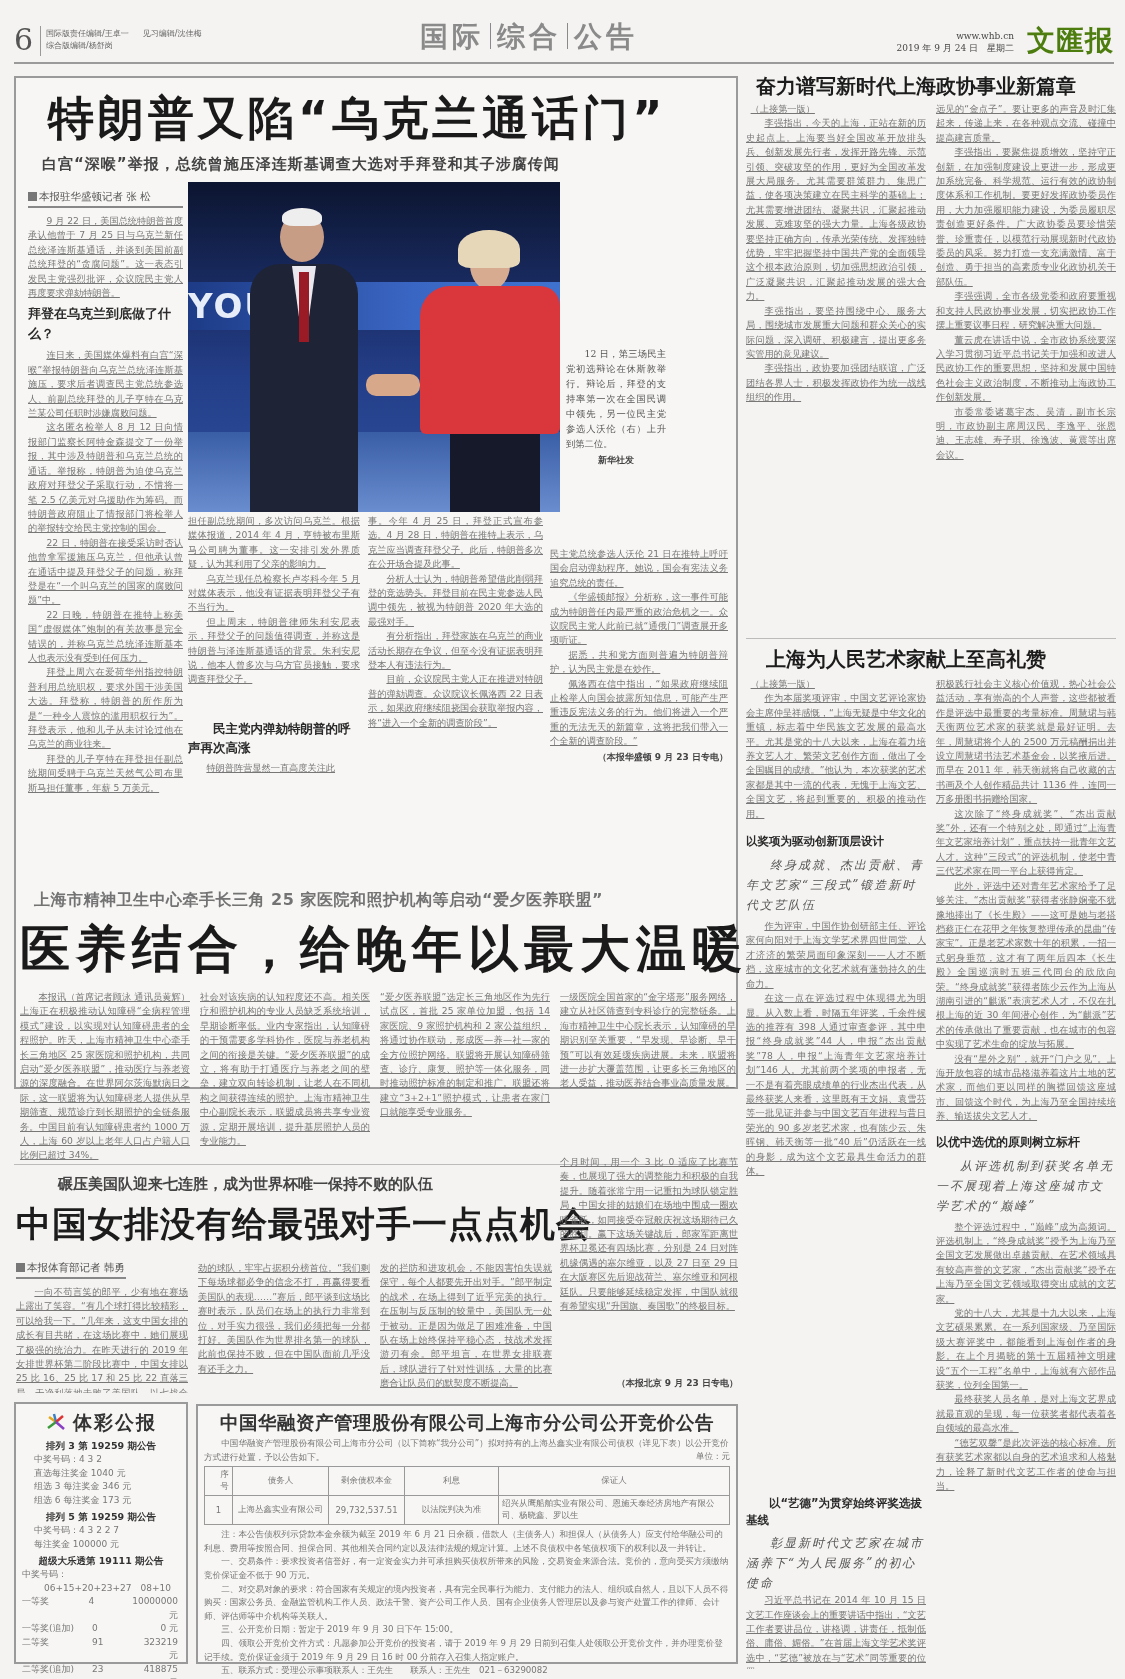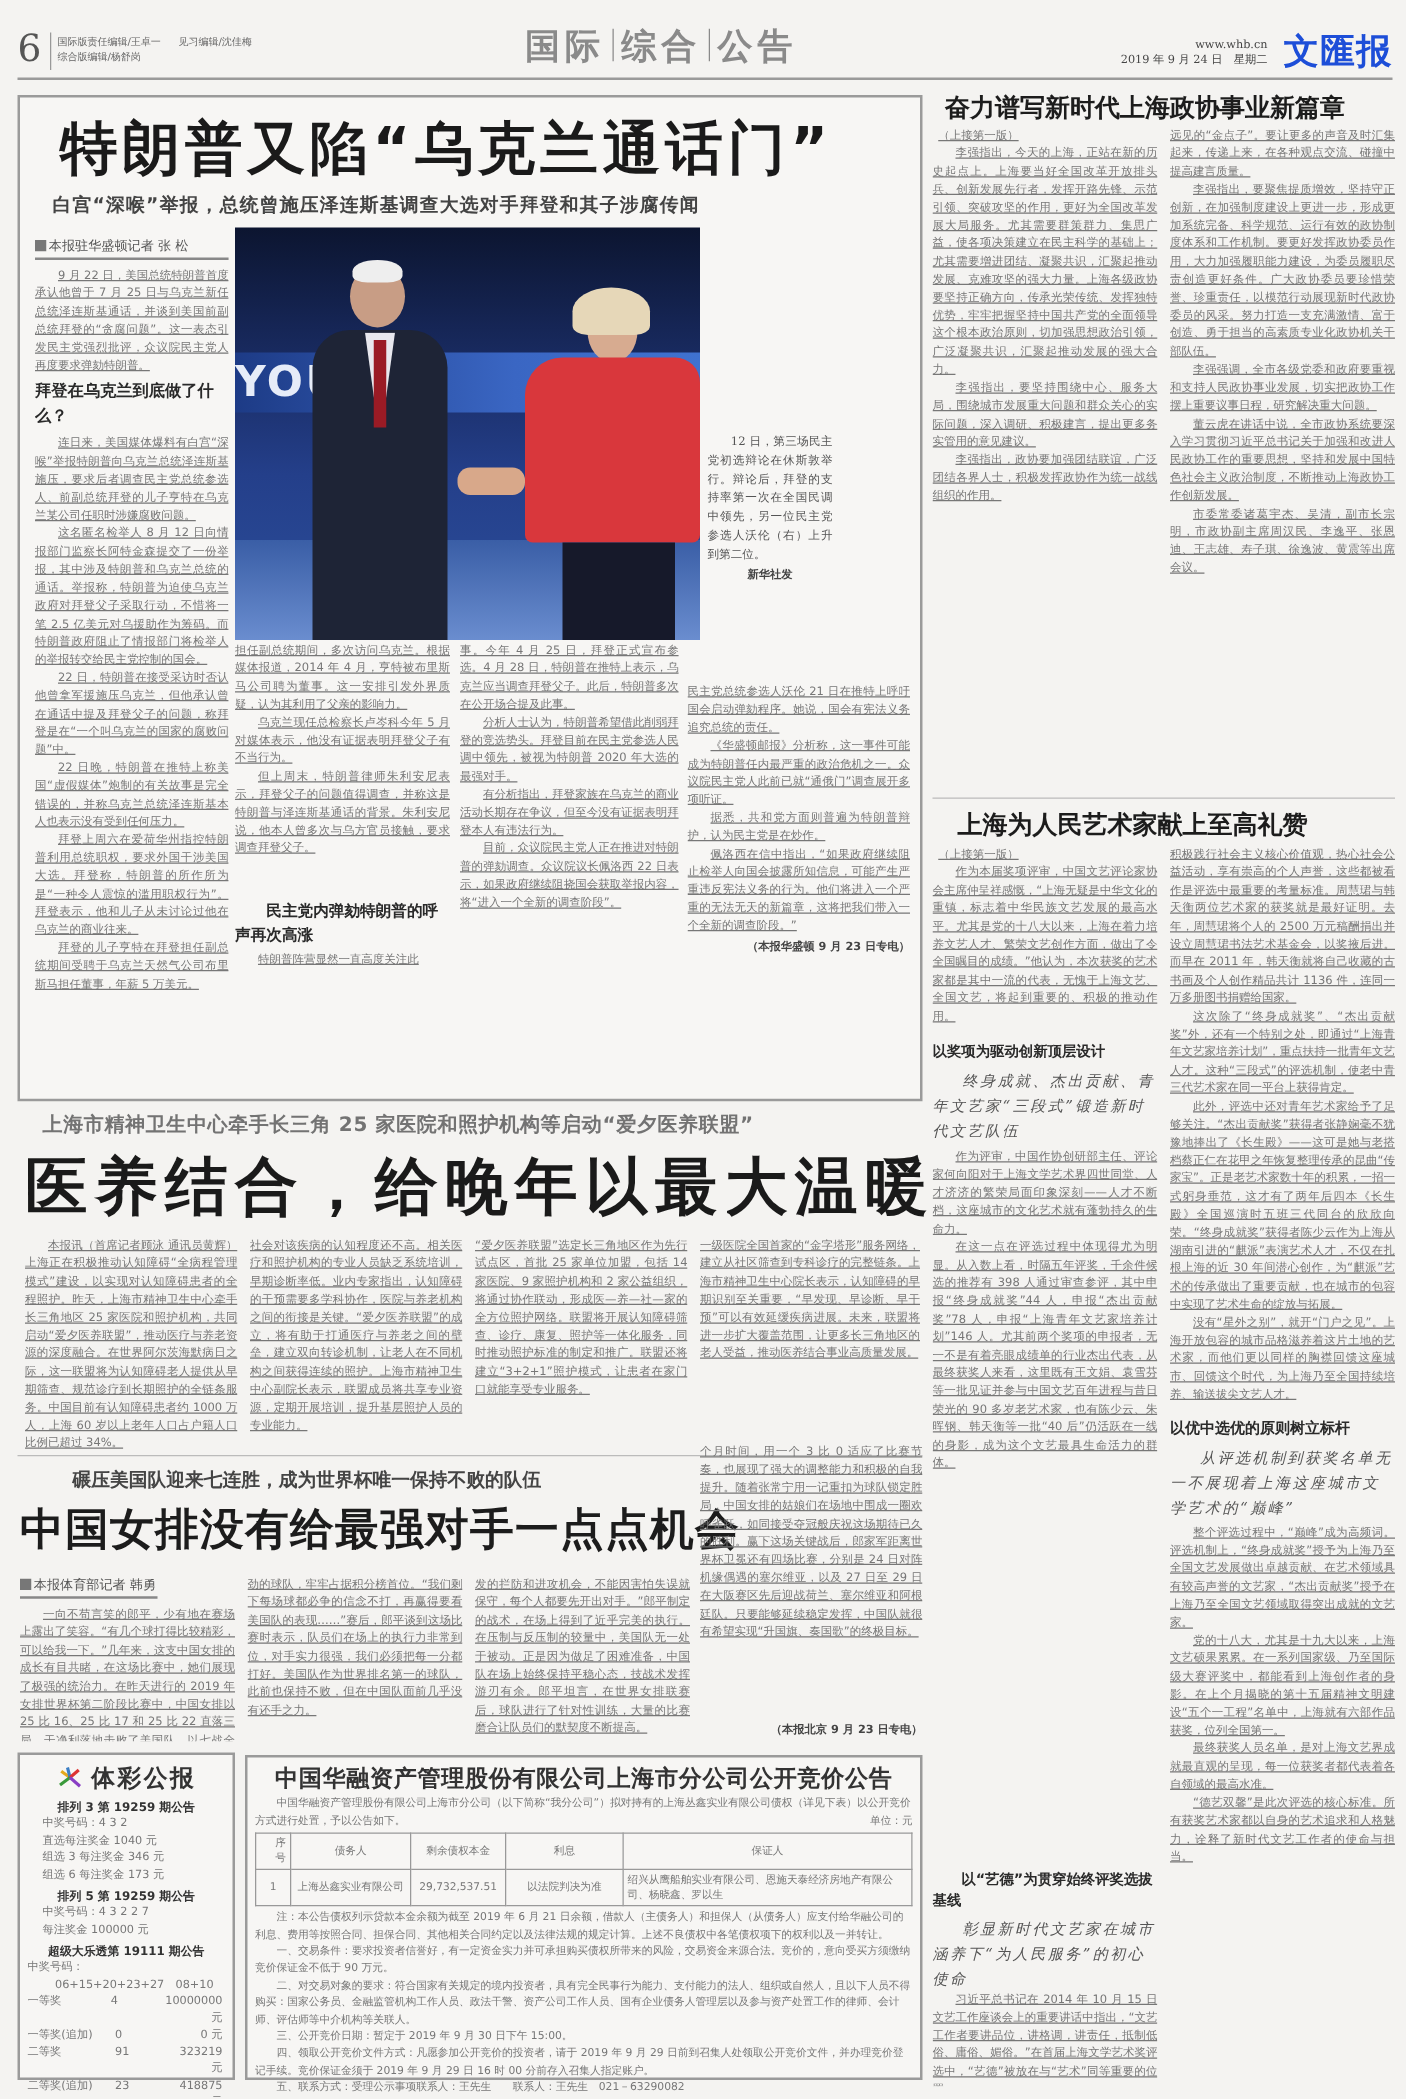--- a/index.html
+++ b/index.html
@@ -7,21 +7,21 @@
   body { font-family: "DejaVu Sans", sans-serif; color: #333; position: relative; }
 
   .masthead { position: absolute; left: 14px; top: 0; width: 1100px; height: 64px; border-bottom: 2px solid #9a9a9a; }
   .page-num { position: absolute; left: 0; top: 22px; font-family: "DejaVu Serif", serif; font-size: 30px; color: #555; }
   .page-sep { position: absolute; left: 26px; top: 26px; width: 1px; height: 30px; background: #999; }
   .editors { position: absolute; left: 32px; top: 28px; font-size: 8px; line-height: 12px; color: #666; }
   .editors span { margin-right: 14px; }
   .section-title { position: absolute; left: 406px; top: 18px; font-size: 28px; color: #8a8a8a; letter-spacing: 4px; font-family: "DejaVu Sans", sans-serif; font-weight: bold; }
   .section-title .bar { display: inline-block; width: 1px; height: 26px; background: #8a8a8a; margin: 0 6px; vertical-align: -3px; }
   .site-date { position: absolute; right: 100px; top: 30px; text-align: right; font-size: 9px; color: #444; line-height: 12px; font-family: "DejaVu Serif", serif; }
-  .logo { position: absolute; right: 0; top: 22px; font-family: "DejaVu Serif", serif; font-weight: bold; font-size: 28px; color: #1d4ed8; letter-spacing: 1px; }
+  .logo { position: absolute; right: 0; top: 22px; font-family: "DejaVu Serif", serif; font-weight: bold; font-size: 28px; color: #4d7c0f; letter-spacing: 1px; }
 
   .box { position: absolute; border: 2px solid #9a9a9a; background: #f7f6f4; }
 
   .txt { font-size: 9.2px; line-height: 14.4px; color: #777; text-align: justify; text-indent: 2em; overflow: hidden; text-decoration: underline; }
   .txt.noind { text-indent: 0; }
   .col { position: absolute; overflow: hidden; }
 
   .h-big { font-weight: bold; color: #1a1a1a; letter-spacing: 2px; white-space: nowrap; }
   .h-sub { color: #333; white-space: nowrap; }
   .h-serif { font-family: "DejaVu Serif", serif; font-weight: bold; color: #1c1c1c; white-space: nowrap; }
@@ -59,21 +59,21 @@
   <div class="section-title">
     <span>国际</span><span class="bar"></span><span>综合</span><span class="bar"></span><span>公告</span>
   </div>
   <div class="site-date">
     <div>www.whb.cn</div>
     <div>2019 年 9 月 24 日　星期二</div>
   </div>
   <div class="logo">文匯报</div>
 </header>
 
-<section class="box" style="left:14px; top:76px; width:724px; height:805px;">
+<section class="box" style="left:14px; top:76px; width:724px; height:1013px;">
   <h1 class="h-big" style="position:absolute; left:32px; top:12px; font-size:46px; line-height:56px; letter-spacing:4px;">特朗普又陷“乌克兰通话门”</h1>
   <div class="h-sub" style="position:absolute; left:26px; top:77px; font-size:15px; font-weight:bold; color:#444; letter-spacing:1px;">白宫“深喉”举报，总统曾施压泽连斯基调查大选对手拜登和其子涉腐传闻</div>
 
   <div class="photo" style="left:172px; top:104px; width:372px; height:330px; background:linear-gradient(180deg,#0c1530 0%,#1a2d66 35%,#243f8a 60%,#2c4f9c 100%);">
     <div style="position:absolute; left:0; top:100px; width:372px; height:48px; background:linear-gradient(90deg,#1d3b86,#3a66c3 60%,#3f72cf);"></div>
     <div style="position:absolute; left:0; top:104px; font-size:34px; font-weight:bold; color:#e6ecf8; letter-spacing:2px;">YOUR V</div>
     <div style="position:absolute; left:0; top:250px; width:372px; height:80px; background:linear-gradient(180deg,#3a5ea6,#6a8dcf);"></div>
 
     <div style="position:absolute; left:92px; top:30px; width:44px; height:50px; border-radius:50%; background:#c89d85;"></div>
     <div style="position:absolute; left:94px; top:26px; width:40px; height:18px; border-radius:50% 50% 30% 30%; background:#eee;"></div>

